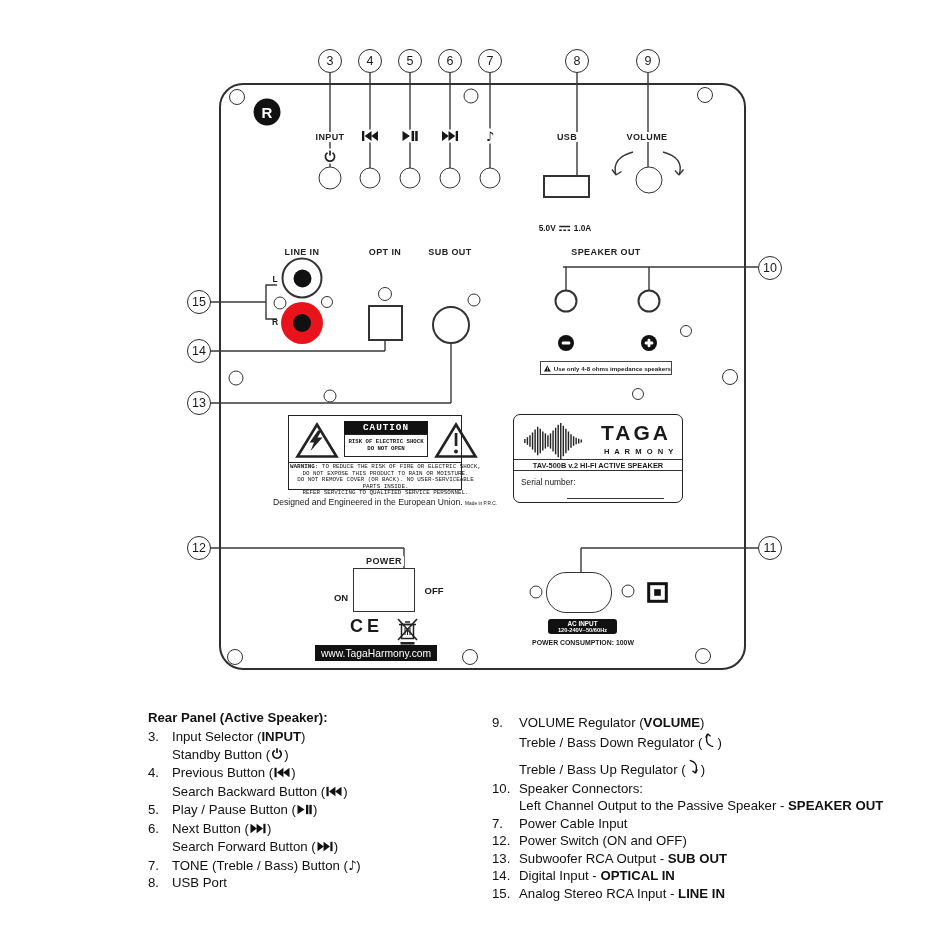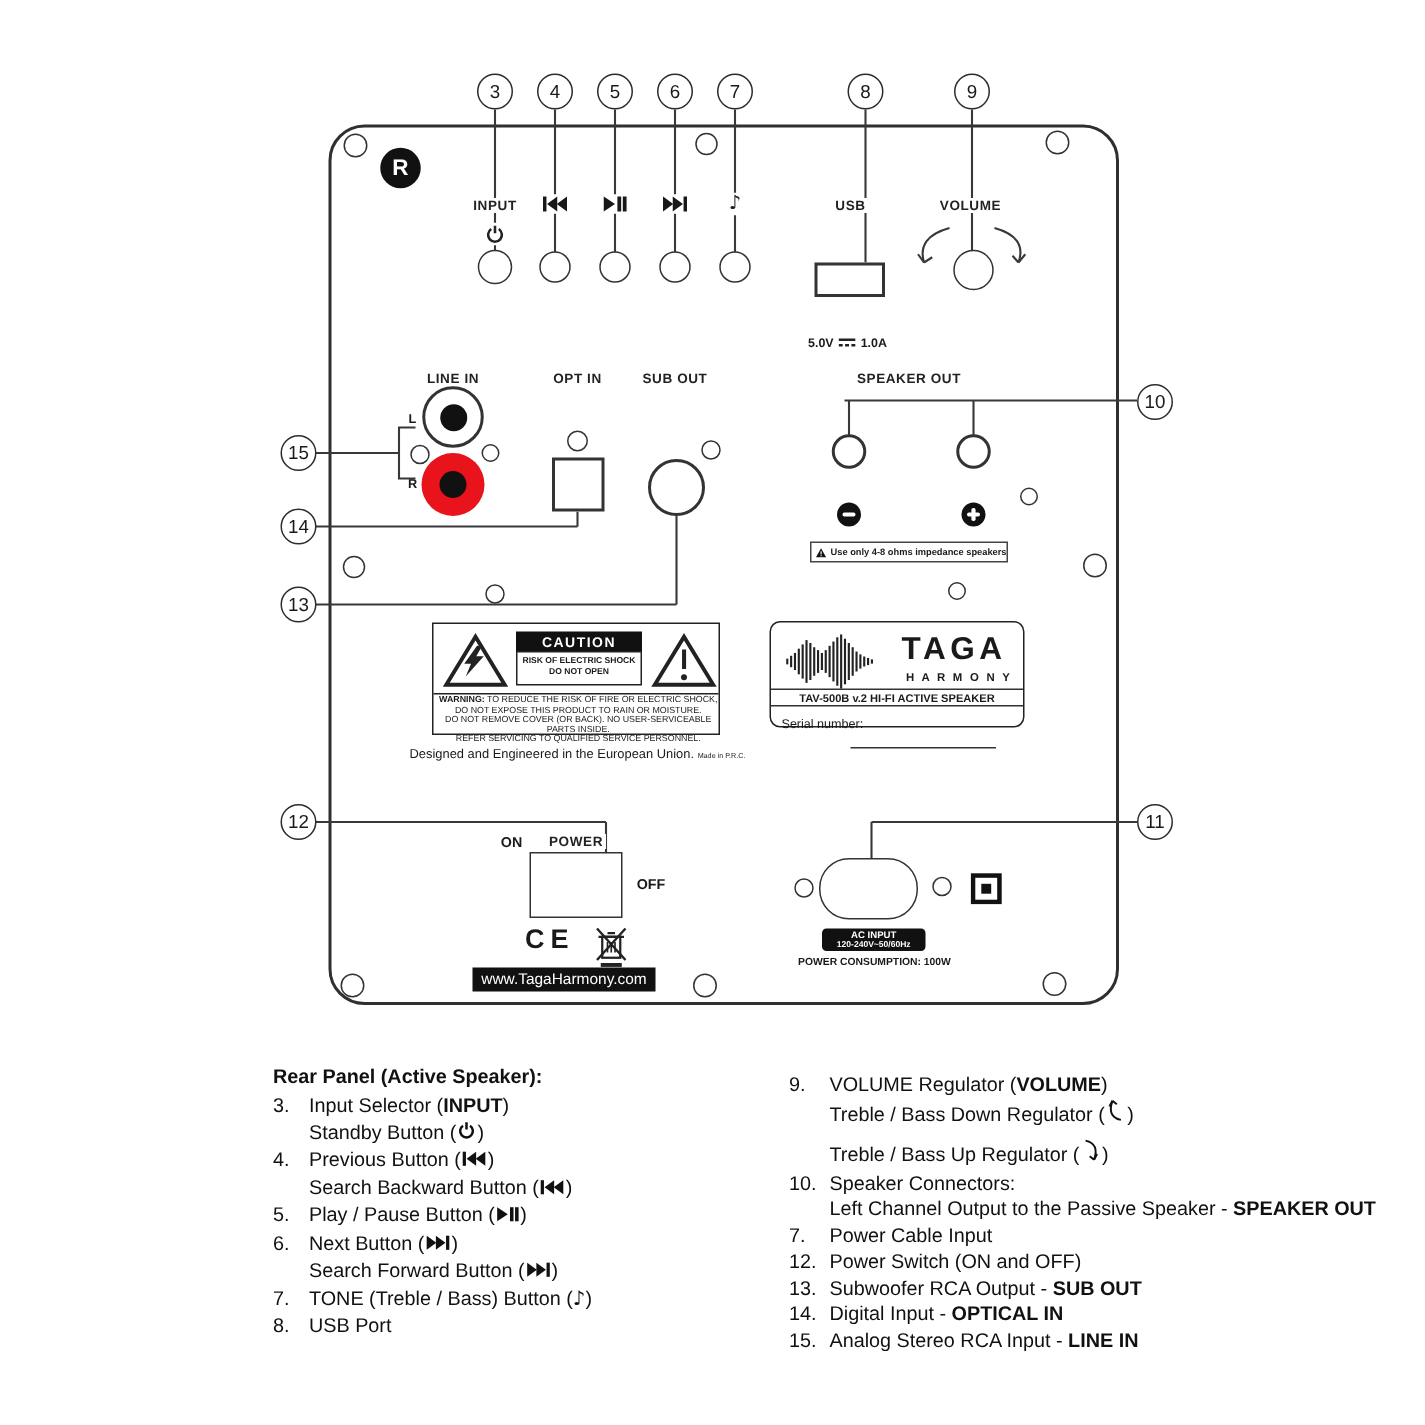--- a/index.html
+++ b/index.html
@@ -17,21 +17,21 @@
   .screw{border:1.5px solid #333;border-radius:50%;background:#fff;box-sizing:border-box;z-index:3;}
   .lbl{font-weight:bold;font-size:9px;letter-spacing:.4px;color:#222;background:#fff;
        padding:0 2px;white-space:nowrap;z-index:3;}
   .tinybold{font-weight:bold;white-space:nowrap;}
   .rlogo{width:27px;height:27px;background:#111;border-radius:50%;color:#fff;display:flex;
          align-items:center;justify-content:center;font-weight:bold;font-size:15px;z-index:3;}
   .rect{border:2px solid #333;background:#fff;box-sizing:border-box;z-index:3;}
   .blackbar{background:#111;color:#fff;display:flex;align-items:center;justify-content:center;z-index:3;}
   .cautionbox{border:1.6px solid #222;box-sizing:border-box;background:#fff;z-index:3;}
   .brandbox{border:1.6px solid #222;border-radius:7px;box-sizing:border-box;background:#fff;z-index:3;}
-  .legend{font-size:13.2px;color:#111;z-index:3;margin-left:34px;}
+  .legend{font-size:13.2px;color:#111;z-index:3;}
   .lrow{display:flex;line-height:17.5px;white-space:nowrap;}
   .lnum{display:inline-block;flex:0 0 auto;}
   .lg-left .lnum{width:24px;}
   .lg-right .lnum{width:27px;}
   .legend b{font-weight:bold;}
   .licon{display:inline-block;vertical-align:-1px;margin:0 1px;}
   .note{font-family:"DejaVu Sans",sans-serif;font-weight:bold;}
   .whitebg{background:#fff;}
 </style>
 </head>
@@ -210,21 +210,21 @@
   </span>
   <div class="abs" style="left:540px;top:361px;width:132px;height:14px;border:1px solid #444;box-sizing:border-box;background:#fff;z-index:3;display:flex;align-items:center;gap:3px;padding-left:3px;">
     <svg width="10" height="9" viewBox="0 0 10 9">
         <polygon points="5,0 10,9 0,9" fill="#111"></polygon>
         <rect x="4.5" y="3" width="1.1" height="3.2" fill="#fff"></rect>
         <rect x="4.5" y="7" width="1.1" height="1.1" fill="#fff"></rect>
       </svg>
     <span style="font-size:6.2px;font-weight:bold;white-space:nowrap;">Use only  4-8 ohms impedance speakers</span>
   </div>
 
-  <div class="abs cautionbox" style="left:288px;top:415px;width:192px;height:75px;">
+  <div class="abs cautionbox" style="left:288px;top:415px;width:174px;height:75px;font-family:Liberation Mono, monospace;">
     <svg class="abs" style="left:6px;top:6px;" width="44" height="37" viewBox="0 0 44 37">
       <polygon points="22,2.5 41.5,34.5 2.5,34.5" fill="none" stroke="#222" stroke-width="2.6"></polygon>
       <path d="M23 8.5 L14.5 20.5 H19 L15.5 29 L27.5 15.5 H22.5 L26.5 8.5 Z" fill="#222"></path>
     </svg>
     <div class="abs blackbar" style="left:55px;top:5px;width:84px;height:13px;font-size:9.3px;font-weight:bold;letter-spacing:1px;">CAUTION</div>
     <div class="abs" style="left:55px;top:18px;width:84px;height:23px;border:1.2px solid #222;box-sizing:border-box;text-align:center;font-size:5.7px;font-weight:bold;padding-top:3px;line-height:7px;">
       <div>RISK OF ELECTRIC SHOCK</div>
       <div>DO NOT OPEN</div>
     </div>
     <svg class="abs" style="left:145px;top:6px;" width="44" height="37" viewBox="0 0 44 37">
@@ -237,21 +237,21 @@
       <div><b>WARNING:</b><span> TO REDUCE THE RISK OF FIRE OR ELECTRIC SHOCK,</span></div>
       <div>DO NOT EXPOSE THIS PRODUCT TO RAIN OR MOISTURE.</div>
       <div>DO NOT REMOVE COVER (OR BACK). NO USER-SERVICEABLE PARTS INSIDE.</div>
       <div>REFER SERVICING TO QUALIFIED SERVICE PERSONNEL.</div>
     </div>
   </div>
   <div class="ctr" style="left:385px;top:502px;z-index:3;font-size:8.6px;white-space:nowrap;">
     <span>Designed and Engineered in the European Union.</span> <span style="font-size:4.8px;">Made in P.R.C.</span>
   </div>
 
-  <div class="abs brandbox" style="left:513px;top:414px;width:170px;height:71px;">
+  <div class="abs brandbox" style="left:513px;top:414px;width:170px;height:89px;">
     <svg class="abs" style="left:6px;top:7px;" width="80" height="38" viewBox="0 0 80 40" stroke="#222" stroke-width="1.5">
       <g>
         <line x1="3" y1="18" x2="3" y2="22"></line>
           <line x1="5.7" y1="16" x2="5.7" y2="24"></line>
           <line x1="8.4" y1="14" x2="8.4" y2="26"></line>
         <line x1="11.1" y1="11" x2="11.1" y2="29"></line>
           <line x1="13.8" y1="8" x2="13.8" y2="32"></line>
           <line x1="16.5" y1="5" x2="16.5" y2="35"></line>
         <line x1="19.2" y1="7" x2="19.2" y2="33"></line>
           <line x1="21.9" y1="10" x2="21.9" y2="30"></line>
@@ -274,21 +274,21 @@
     </svg>
     <div class="abs" style="left:87px;top:6px;font-size:21px;font-weight:bold;letter-spacing:3px;">TAGA</div>
     <div class="abs" style="left:90px;top:32px;font-size:7.6px;font-weight:bold;letter-spacing:1.5px;">H A R M O N Y</div>
     <div class="abs" style="left:0;top:44px;width:100%;height:12px;border-top:1.1px solid #333;border-bottom:1.1px solid #333;box-sizing:border-box;text-align:center;font-size:7.4px;font-weight:bold;line-height:11px;">TAV-500B v.2 HI-FI ACTIVE SPEAKER</div>
     <div class="abs" style="left:7px;top:62px;font-size:8.4px;">Serial number:</div>
     <div class="abs" style="left:53px;top:83px;width:97px;border-top:1.1px solid #333;"></div>
   </div>
 
   <div class="ctr lbl" style="left:384px;top:561px;">POWER</div>
   <div class="abs rect" style="left:353px;top:568px;width:62px;height:44px;border-width:1.6px;"></div>
-  <div class="ctr" style="left:341px;top:562px;z-index:3;font-size:9.5px;font-weight:bold;">ON</div>
+  <div class="ctr" style="left:341px;top:597px;z-index:3;font-size:9.5px;font-weight:bold;">ON</div>
   <div class="ctr" style="left:434px;top:590px;z-index:3;font-size:9.5px;font-weight:bold;text-align:right;">OFF</div>
 
   <div class="abs" style="left:350px;top:616px;z-index:3;font-size:18px;font-weight:600;letter-spacing:4px;">CE</div>
   <svg class="abs" style="left:396px;top:616px;z-index:3;" width="23" height="30" viewBox="0 0 23 30">
     <rect x="5.5" y="8.5" width="12" height="14" fill="none" stroke="#222" stroke-width="1.5"></rect>
     <line x1="3" y1="8.5" x2="20" y2="8.5" stroke="#222" stroke-width="1.5"></line>
     <line x1="9" y1="6" x2="14" y2="6" stroke="#222" stroke-width="1.5"></line>
     <line x1="9" y1="12" x2="9" y2="19" stroke="#222" stroke-width="1.1"></line>
     <line x1="11.5" y1="12" x2="11.5" y2="19" stroke="#222" stroke-width="1.1"></line>
     <line x1="14" y1="12" x2="14" y2="19" stroke="#222" stroke-width="1.1"></line>

